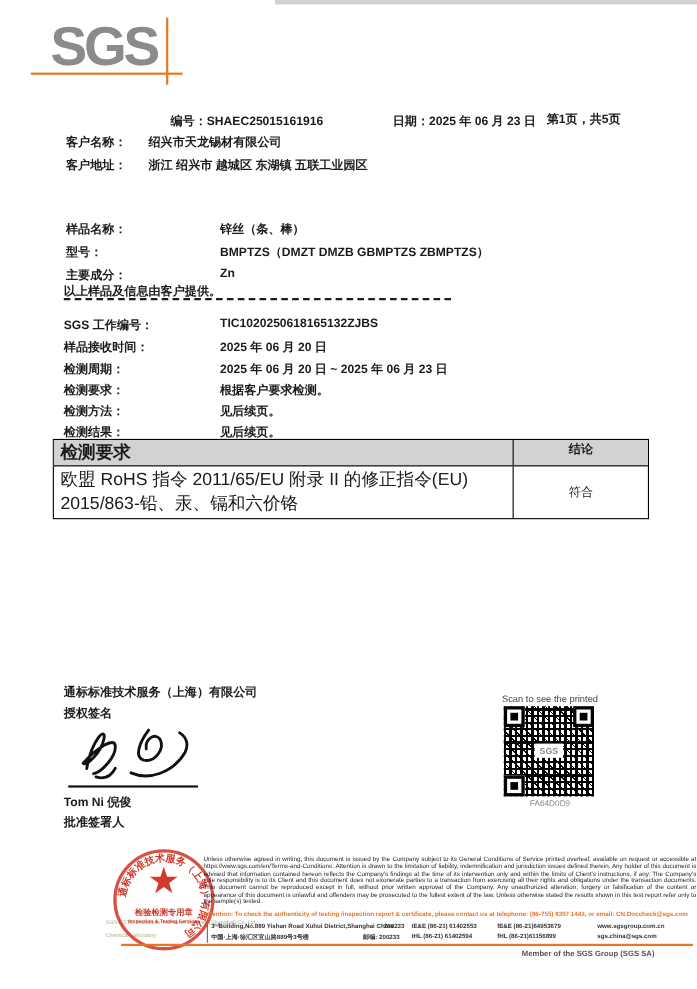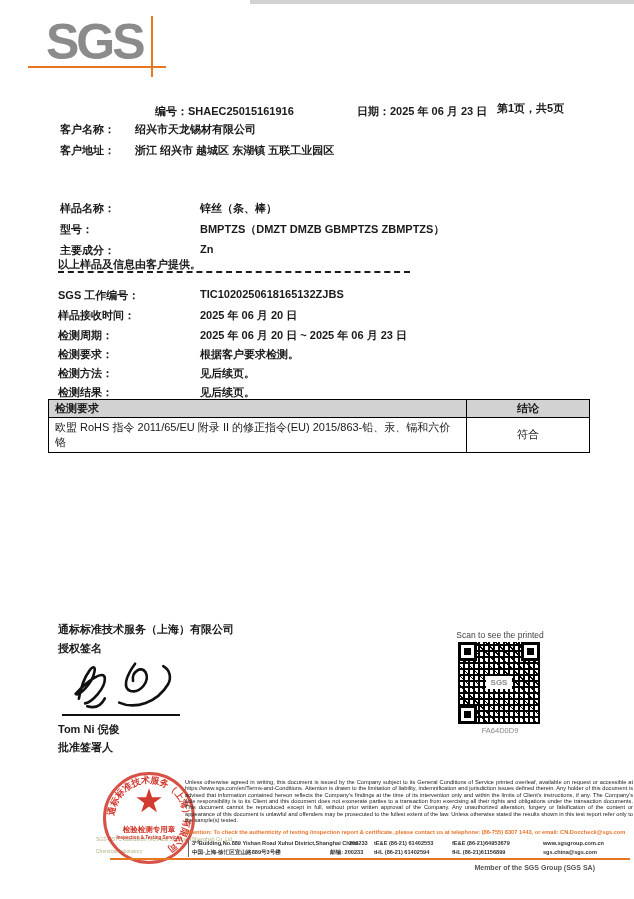--- a/index.html
+++ b/index.html
@@ -13,21 +13,21 @@
   .sgs-logo{font-weight:900;font-size:50px;color:#8b8b8b;letter-spacing:-3px;line-height:1;
             font-family:"Liberation Sans","DejaVu Sans",sans-serif;}
   .orange{background:#e87722;}
 
   
   .dash-divider{border-top:2.5px dashed #1b1b1b;width:352px;height:0;}
 
   
   .rtable{position:absolute;left:48px;top:399px;width:540px;border:1.5px solid #000;border-collapse:collapse;}
   .rtable .hdr{display:flex;background:#d2d2d2;border-bottom:1.2px solid #000;}
-  .rtable .cell-req{width:444px;border-right:1.2px solid #000;padding:2px 6px;font-size:11px;box-sizing:border-box;}
+  .rtable .cell-req{width:444px;border-right:1.2px solid #000;padding:2px 6px;font-size:16px;box-sizing:border-box;}
   .rtable .cell-con{width:129px;padding:2px 4px;font-size:11px;text-align:center;box-sizing:border-box;}
   .rtable .hdr .cell-req,.rtable .hdr .cell-con{font-weight:700;padding-top:1px;padding-bottom:1px;}
   .rtable .row{display:flex;align-items:stretch;}
   .rtable .row .cell-con{display:flex;align-items:center;justify-content:center;}
   .rtable .row .cell-req{line-height:1.35;}
 
   
   .qr{position:absolute;left:458px;top:642px;width:82px;height:82px;background:
       repeating-linear-gradient(90deg,#000 0 2px,transparent 2px 5px),
       repeating-linear-gradient(0deg,#000 0 2px,transparent 2px 6px),

